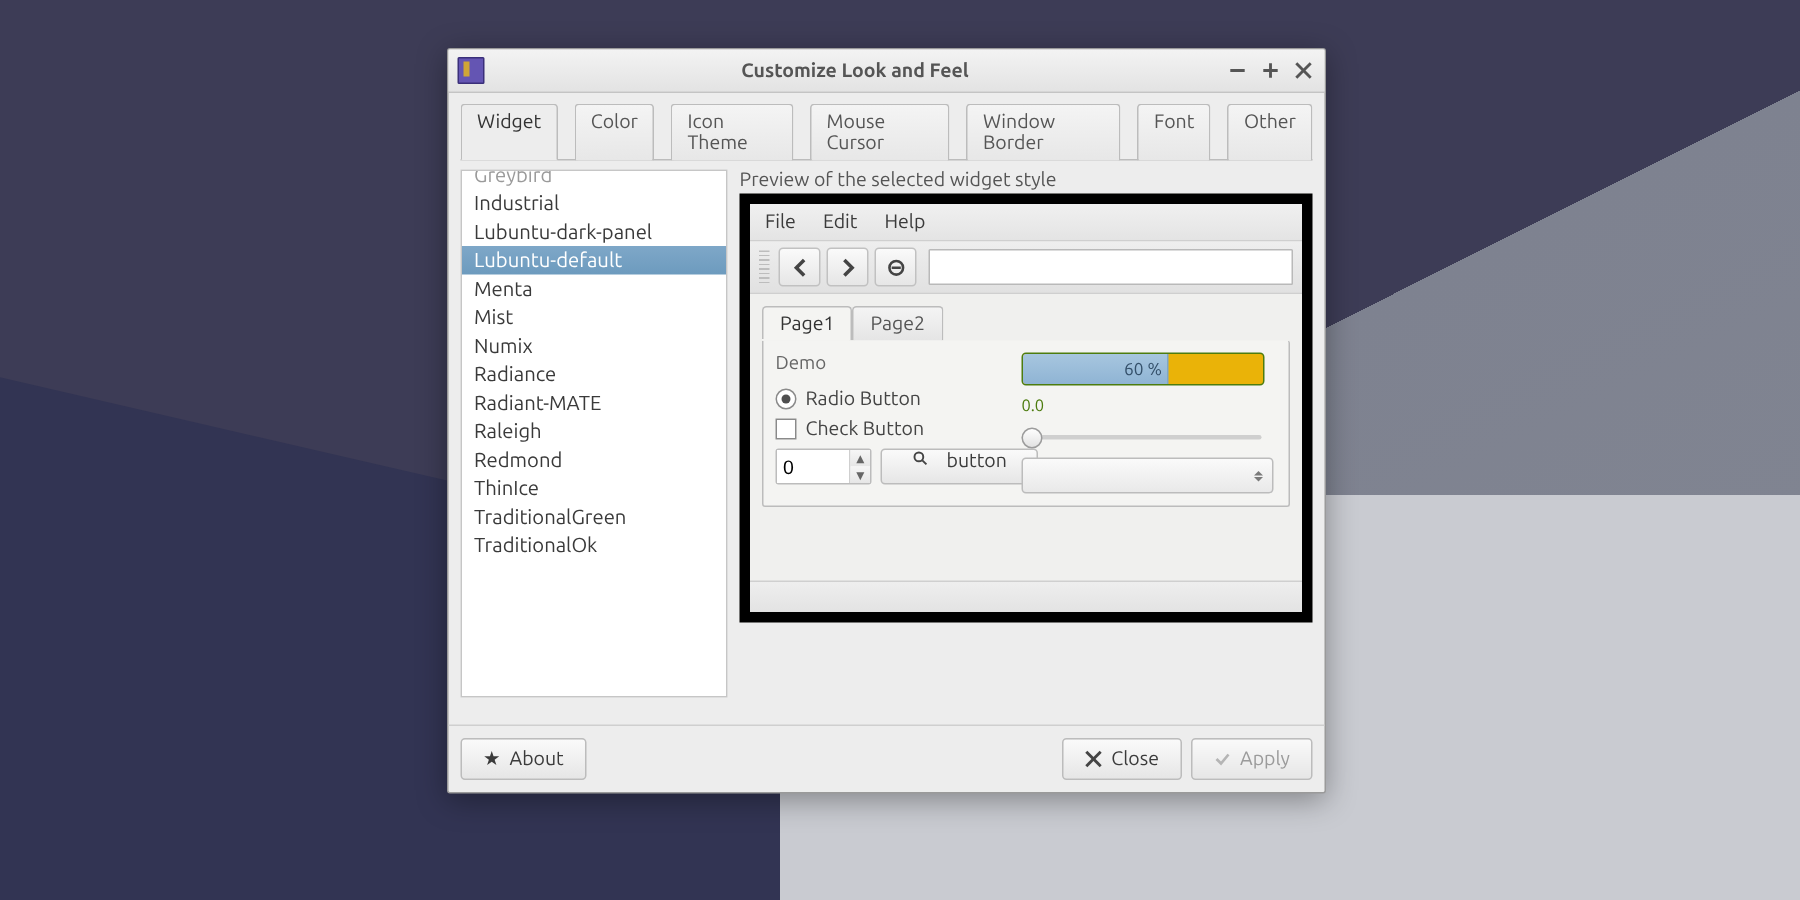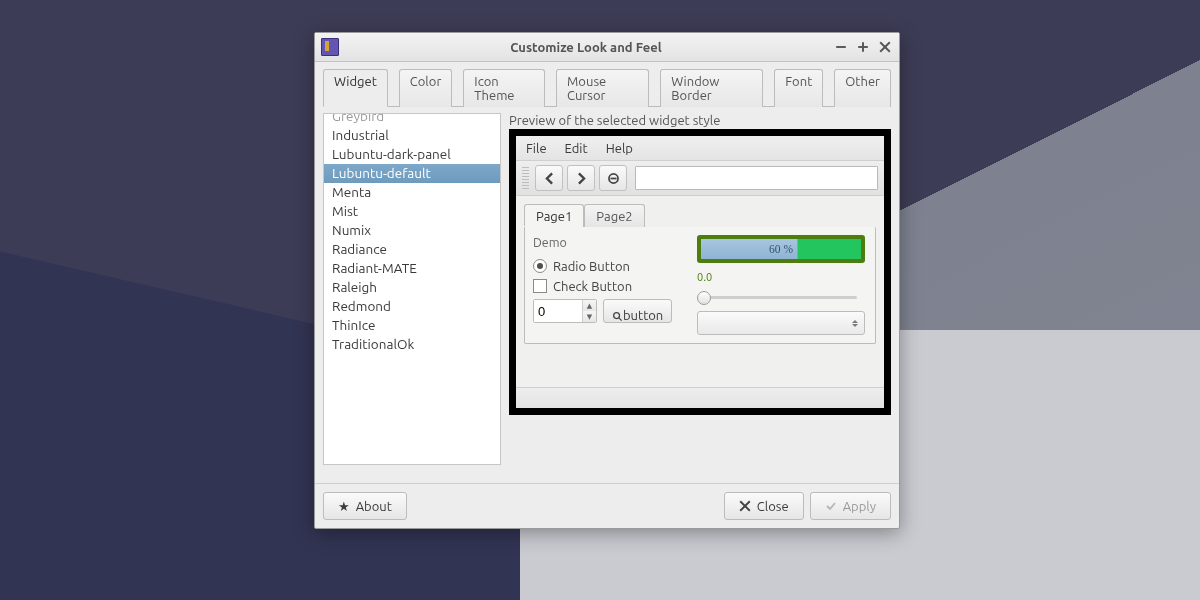--- a/index.html
+++ b/index.html
@@ -14,21 +14,21 @@
   }
   html,body{margin:0;padding:0;width:1200px;height:600px;overflow:hidden;font-family:"Ubuntu","DejaVu Sans",sans-serif;font-size:13px;color:var(--text);}
   
   .desktop{position:relative;width:1200px;height:600px;background:#2b2e4a;overflow:hidden;}
   .desk-tri{position:absolute;left:-200px;top:-200px;width:1900px;height:900px;
     background:linear-gradient(155deg,#3d3c56 0%,#3d3c56 52%,#7e8290 52%,#848893 100%);
     transform:skewY(-2deg);}
   .desk-band{position:absolute;left:0;right:0;top:330px;height:400px;background:#c9cbd1;}
   .desk-tri2{position:absolute;left:-100px;top:300px;width:620px;height:400px;background:#323453;transform:skewY(13deg);}
   
-  .window{position:absolute;left:314px;top:32px;width:584px;background:var(--win-bg);border:1px solid #9a9a9a;border-radius:2px;box-shadow:0 4px 20px rgba(0,0,0,.35);}
+  .window{position:absolute;left:298px;top:32px;width:584px;background:var(--win-bg);border:1px solid #9a9a9a;border-radius:2px;box-shadow:0 4px 20px rgba(0,0,0,.35);}
   .titlebar{display:flex;align-items:center;height:28px;padding:0 6px;background:linear-gradient(#f3f3f3,#e3e3e3);border-bottom:1px solid #c4c4c4;}
   .titlebar .appicon{width:16px;height:16px;margin-right:6px;display:inline-block;background:#6455b3;border:1px solid #3a2f7a;border-radius:1px;position:relative;}
   .titlebar .appicon::after{content:"";position:absolute;left:3px;top:2px;width:4px;height:10px;background:#d0a637;}
   .titlebar .title{flex:1;text-align:center;font-weight:bold;color:#555;}
   .titlebar .winbtn{width:16px;height:16px;margin-left:6px;display:flex;align-items:center;justify-content:center;color:#4d4d4d;font-weight:bold;}
   .titlebar .winbtn svg{width:12px;height:12px;}
   .body{padding:6px 8px 8px;}
   
   .tabs{display:flex;gap:11px;border-bottom:1px solid var(--tab-border);margin-bottom:6px;}
   .tab{padding:4px 10px 5px;border:1px solid var(--tab-border);border-bottom:none;border-radius:3px 3px 0 0;background:linear-gradient(#f4f4f4,#e7e7e7);color:#555;position:relative;top:1px;}
@@ -58,23 +58,23 @@
   .p-col{display:flex;flex-direction:column;gap:6px;}
   .radio,.check{display:flex;align-items:center;gap:6px;font-size:13px;color:#444;}
   .radio .dot{width:12px;height:12px;border:1px solid #8a8a8a;border-radius:50%;display:flex;align-items:center;justify-content:center;background:#fff;}
   .radio .dot.inner::after{content:"";width:6px;height:6px;border-radius:50%;background:#4f4f4f;}
   .check .box{width:12px;height:12px;border:1px solid #8a8a8a;background:#fff;}
   .spinrow{display:flex;gap:6px;}
   .spin{display:flex;border:1px solid #bcbcbc;border-radius:2px;background:#fff;height:22px;width:62px;}
   .spin input{border:none;width:40px;padding:0 4px;font-size:13px;outline:none;}
   .spin .arrows{width:16px;border-left:1px solid #cfcfcf;display:flex;flex-direction:column;}
   .spin .arrows div{flex:1;display:flex;align-items:center;justify-content:center;font-size:7px;color:#666;background:linear-gradient(#f6f6f6,#e6e6e6);}
-  .btn{height:22px;padding:0 8px;border:1px solid #bcbcbc;border-radius:3px;background:linear-gradient(#fafafa,#e6e6e6);display:flex;align-items:flex-end;gap:0;font-size:13px;}
+  .btn{height:22px;padding:0 20px;border:1px solid #bcbcbc;border-radius:3px;background:linear-gradient(#fafafa,#e6e6e6);display:flex;align-items:flex-start;gap:12px;font-size:13px;}
   .btn svg{width:11px;height:11px;}
-  .progress{width:160px;height:20px;border:4px solid #4d7c0f;border-radius:3px;background:#22c55e;position:relative;overflow:hidden;font-family:Liberation Serif, serif;}
+  .progress{width:160px;height:20px;border:1px solid #4d7c0f;border-radius:3px;background:#eab308;position:relative;overflow:hidden;}
   .progress .fill{position:absolute;left:0;top:0;bottom:0;width:60%;background:linear-gradient(#a7c6df,var(--prog-fill));border-right:1px solid #7ea7c8;}
   .progress .txt{position:absolute;left:0;right:0;top:0;bottom:0;display:flex;align-items:center;justify-content:center;font-size:11.5px;color:#34506a;}
   .scalelbl{font-size:11px;color:#4d7c0f;margin-top:2px;}
   .scale{position:relative;width:160px;height:16px;}
   .scale .track{position:absolute;left:0;right:0;top:7px;height:3px;background:#cfcfcf;border-radius:2px;}
   .scale .thumb{position:absolute;left:0;top:2px;width:12px;height:12px;border:1px solid #9c9c9c;border-radius:50%;background:linear-gradient(#fefefe,#e2e2e2);}
   .combo{width:160px;height:22px;border:1px solid #bcbcbc;border-radius:3px;background:linear-gradient(#fafafa,#e9e9e9);display:flex;align-items:center;justify-content:flex-end;padding-right:6px;}
   .combo .car{display:flex;flex-direction:column;gap:1px;}
   .combo .car span{width:0;height:0;border-left:3px solid transparent;border-right:3px solid transparent;}
   .combo .car .up{border-bottom:3px solid #7a7a7a;}
@@ -140,20 +140,21 @@
             <div class="item">Lubuntu-dark-panel</div>
             <div class="item sel">Lubuntu-default</div>
             <div class="item">Menta</div>
             <div class="item">Mist</div>
             <div class="item">Numix</div>
             <div class="item">Radiance</div>
             <div class="item">Radiant-MATE</div>
             <div class="item">Raleigh</div>
             <div class="item">Redmond</div>
             <div class="item">ThinIce</div>
+            <div class="item">TraditionalGreen</div>
             <div class="item">TraditionalOk</div>
           </div>
 
         <div class="rightcol">
           <div class="previewlbl">Preview of the selected widget style</div>
 
           <div class="previewbox">
             <div class="p-menubar" id="p-menubar">
                 <span>File</span>
                 <span>Edit</span>

